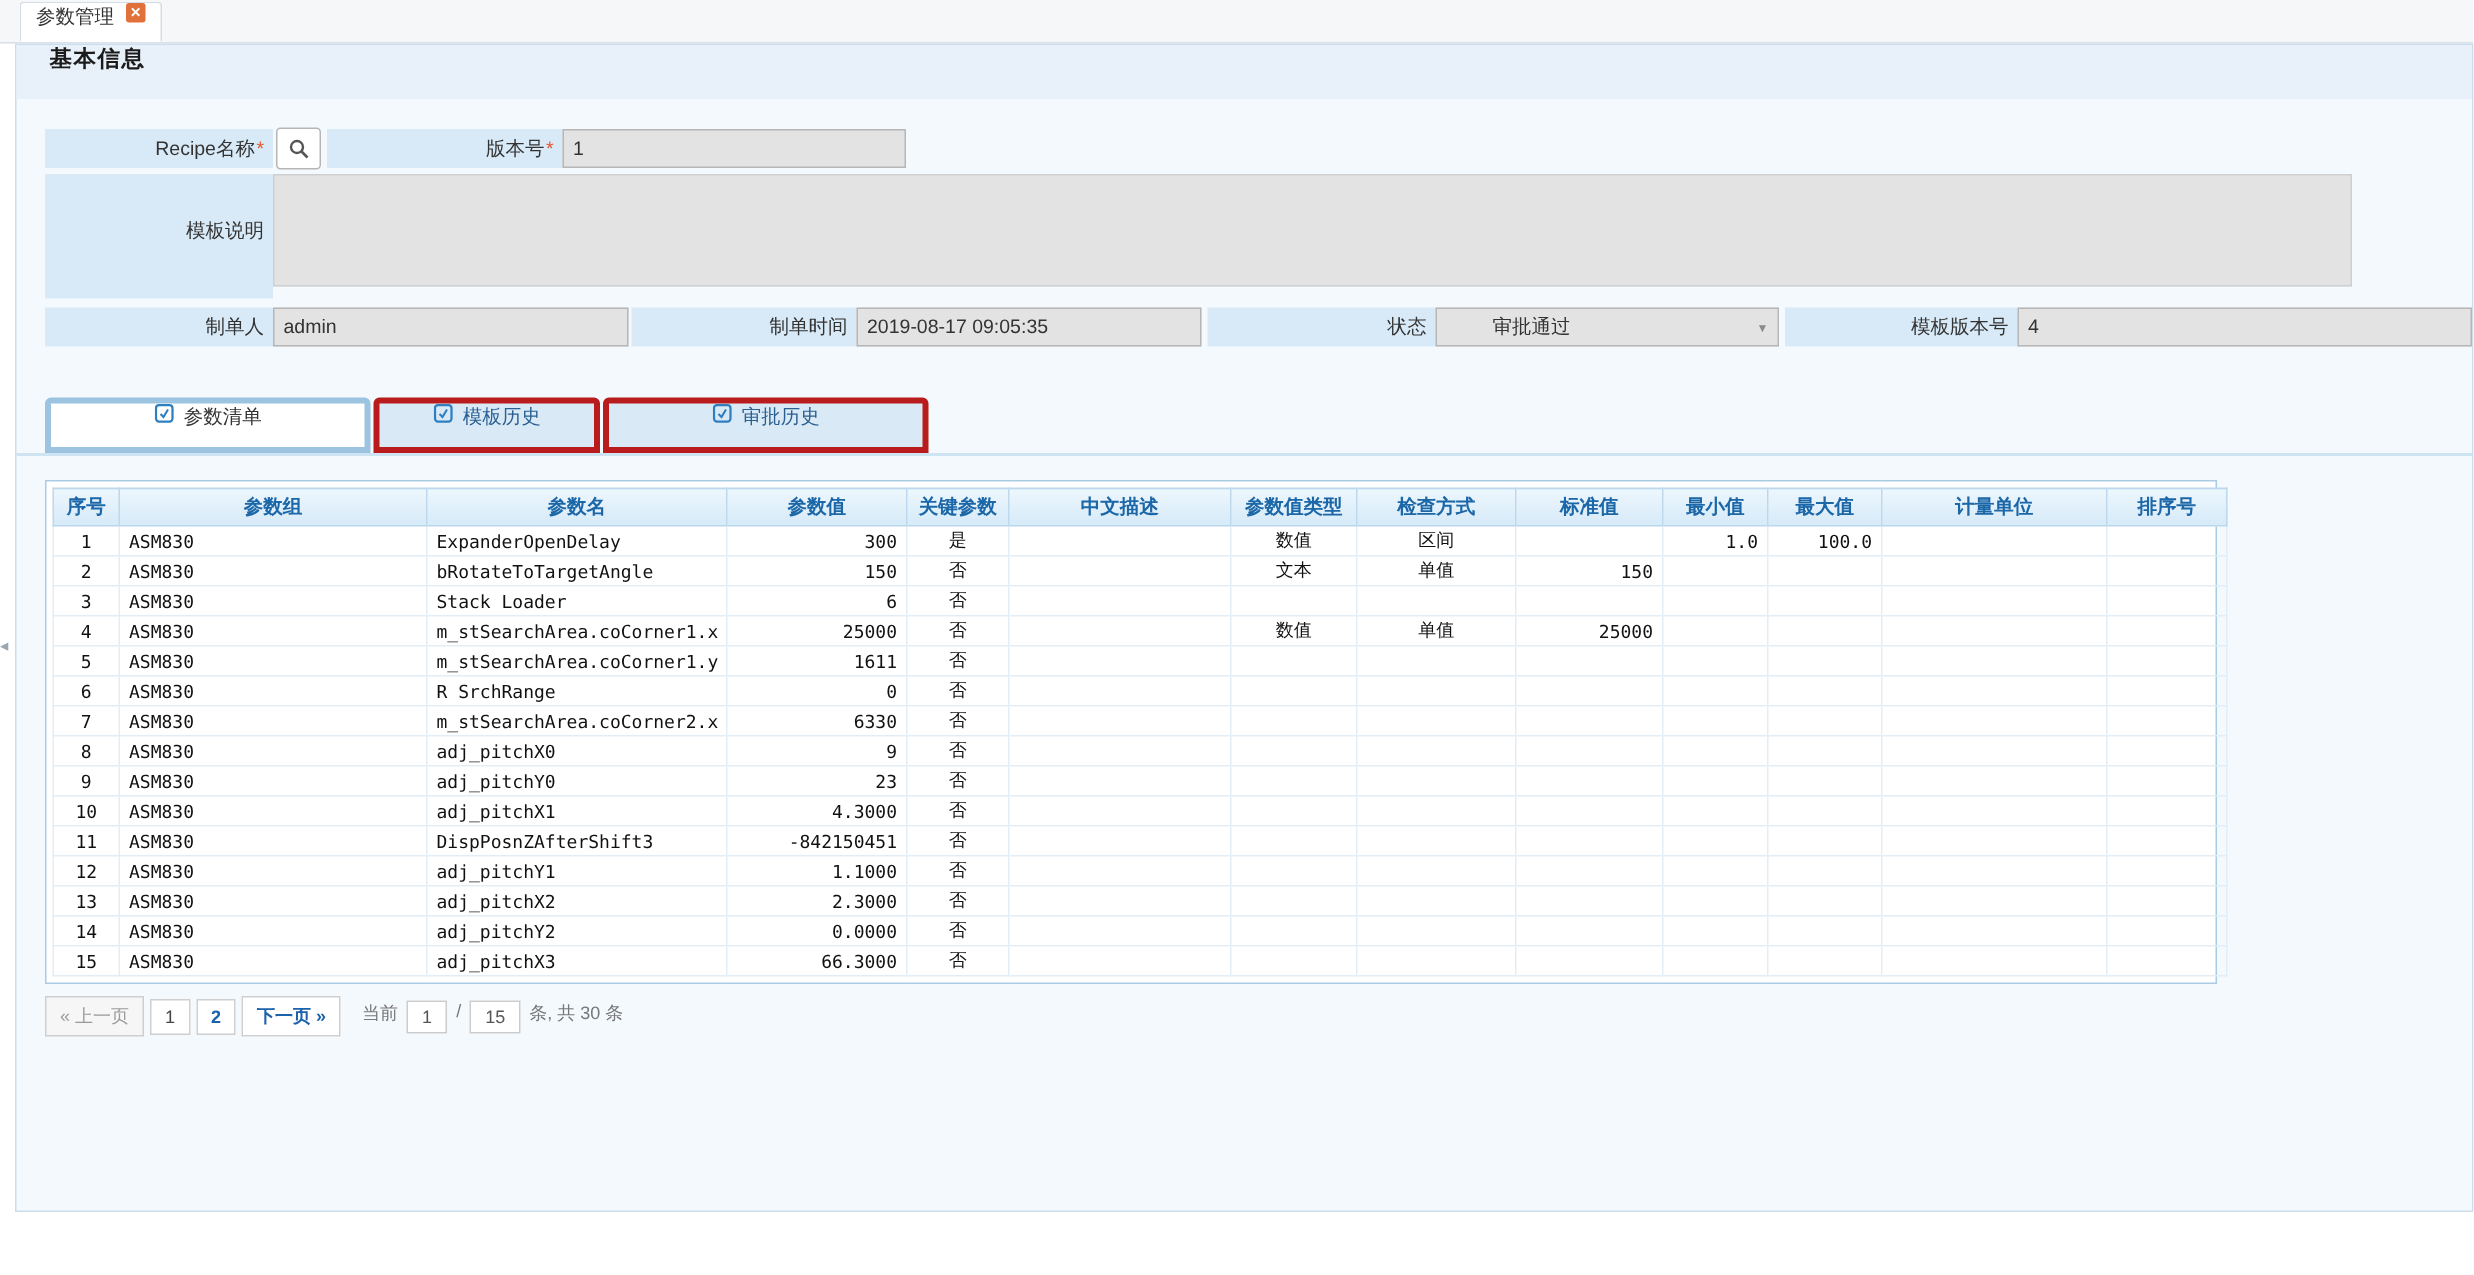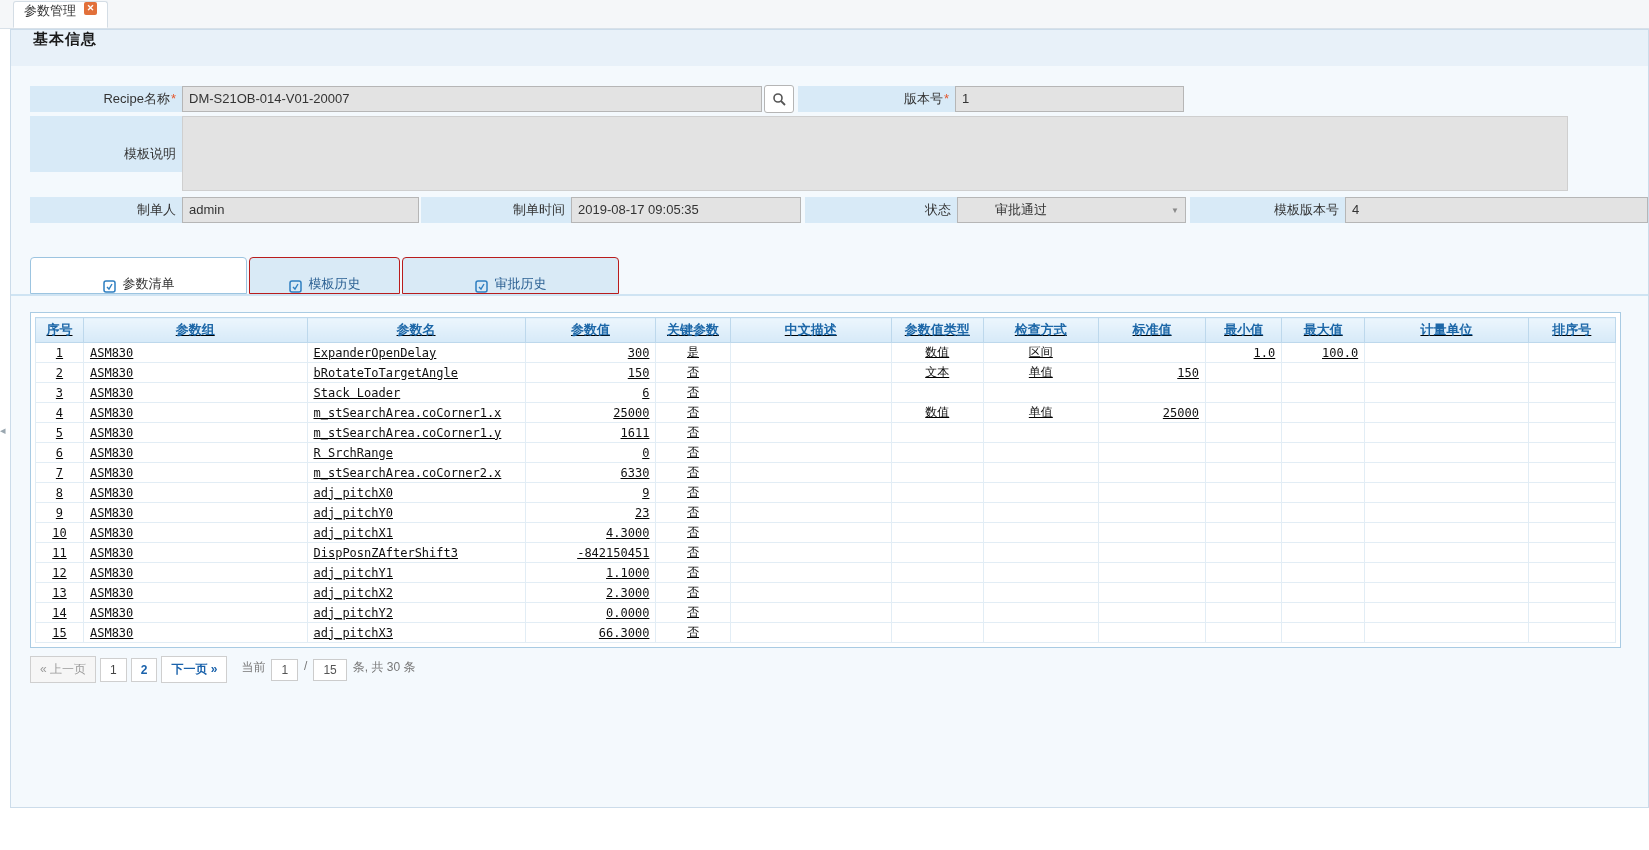--- a/index.html
+++ b/index.html
@@ -25,37 +25,37 @@
   .form { padding:20px 0 0 19px; }
   .form-row { display:flex; align-items:flex-start; }
   .flabel { background:#d8eaf7; height:26px; line-height:26px; text-align:right;
     padding-right:6px; font-size:13px; color:#333; flex:none;padding-left:28px; }
   .finput { background:#e3e3e3; border:1px solid #b6b6b6; height:26px; line-height:24px;
     padding:0 6px; font-size:13px; color:#333; flex:none; overflow:hidden; white-space:nowrap; }
   .star { color:#e4572e; margin-left:1px; }
   .search-btn { width:30px; height:28px; margin-left:2px; margin-top:-1px; background:#fff;
     border:1px solid #b5b5b5; border-radius:3px; display:inline-flex; align-items:center;
     justify-content:center; cursor:pointer; flex:none; }
-  .tall-label { height:56px; line-height:75px; }
+  .tall-label { height:83px; line-height:75px; }
   .textarea { height:75px; width:1386px; background:#e3e3e3; border:1px solid #cfcfcf; }
   .combo { position:relative;padding-left:37px; }
   .combo .caret { position:absolute; right:6px; top:0; line-height:26px; font-size:8px; color:#8a8a8a; }
   .row-gap1 { margin-top:3px; }
   .row-gap2 { margin-top:6px; }
 
   
   .subtabs { margin:34px 0 0 19px; display:flex; }
-  .btn-tab { height:37px; display:inline-flex; align-items:flex-end; justify-content:center; gap:7px;
-    font-size:13px; border:1px solid #b91c1c; background:#d9eaf6; color:#2a5f92;
+  .btn-tab { height:37px; display:inline-flex; align-items:flex-start; justify-content:center; gap:7px;
+    font-size:13px; border:4px solid #b91c1c; background:#d9eaf6; color:#2a5f92;
     border-radius:4px 4px 0 0; margin-right:2px; cursor:pointer;font-family:Liberation Mono, monospace; }
   .btn-tab.active { background:#fff; border-color:#9cc4e0; color:#333; }
   .tab-underline { height:2px; background:#cfe4f3; width:100%; }
 
   
-  .grid-wrap { margin:16px 0 0 19px; width:1591px; border:1px solid #a9cbe3; background:#fff; padding:4px;text-decoration:underline; }
+  .grid-wrap { margin:16px 0 0 19px; width:1448px; border:1px solid #a9cbe3; background:#fff; padding:4px; }
   table.grid { width:100%; border-collapse:collapse; table-layout:fixed; }
   table.grid th { height:25px; border:1px solid #bdd8ec;
     background:linear-gradient(#ecf6fd,#d6eaf8); color:#1c67a8; font-size:13px; font-weight:bold;
     font-family:"Liberation Sans", sans-serif; cursor:pointer; }
   table.grid td { height:20px; border:1px solid #e2edf5; font-size:12px; color:#111;
     font-family:"DejaVu Sans Mono", monospace; padding:1px 6px; overflow:hidden; white-space:nowrap; }
   table.grid td:nth-child(1) { text-align:center; }
   table.grid td:nth-child(4), table.grid td:nth-child(9),
   table.grid td:nth-child(10), table.grid td:nth-child(11) { text-align:right; }
   table.grid td:nth-child(5), table.grid td:nth-child(7),
@@ -87,21 +87,20 @@
   <div class="section-band">
     <div class="section-title">基本信息</div>
   </div>
 
   <div class="form">
 
     <div class="form-row">
       <div class="flabel" style="width:152px">
         <span>Recipe名称</span><span class="star">*</span>
       </div>
-      <div class="finput" style="width:580px">DM-S21OB-014-V01-20007</div>
       <div class="search-btn">
         <svg width="14" height="14" viewBox="0 0 14 14">
           <circle cx="6" cy="6" r="4" fill="none" stroke="#555" stroke-width="1.6"></circle>
           <line x1="9" y1="9" x2="13" y2="13" stroke="#555" stroke-width="1.8"></line>
         </svg>
       </div>
       <div class="flabel" style="width:157px;margin-left:4px">
         <span>版本号</span><span class="star">*</span>
       </div>
       <div class="finput" style="width:229px">1</div>

